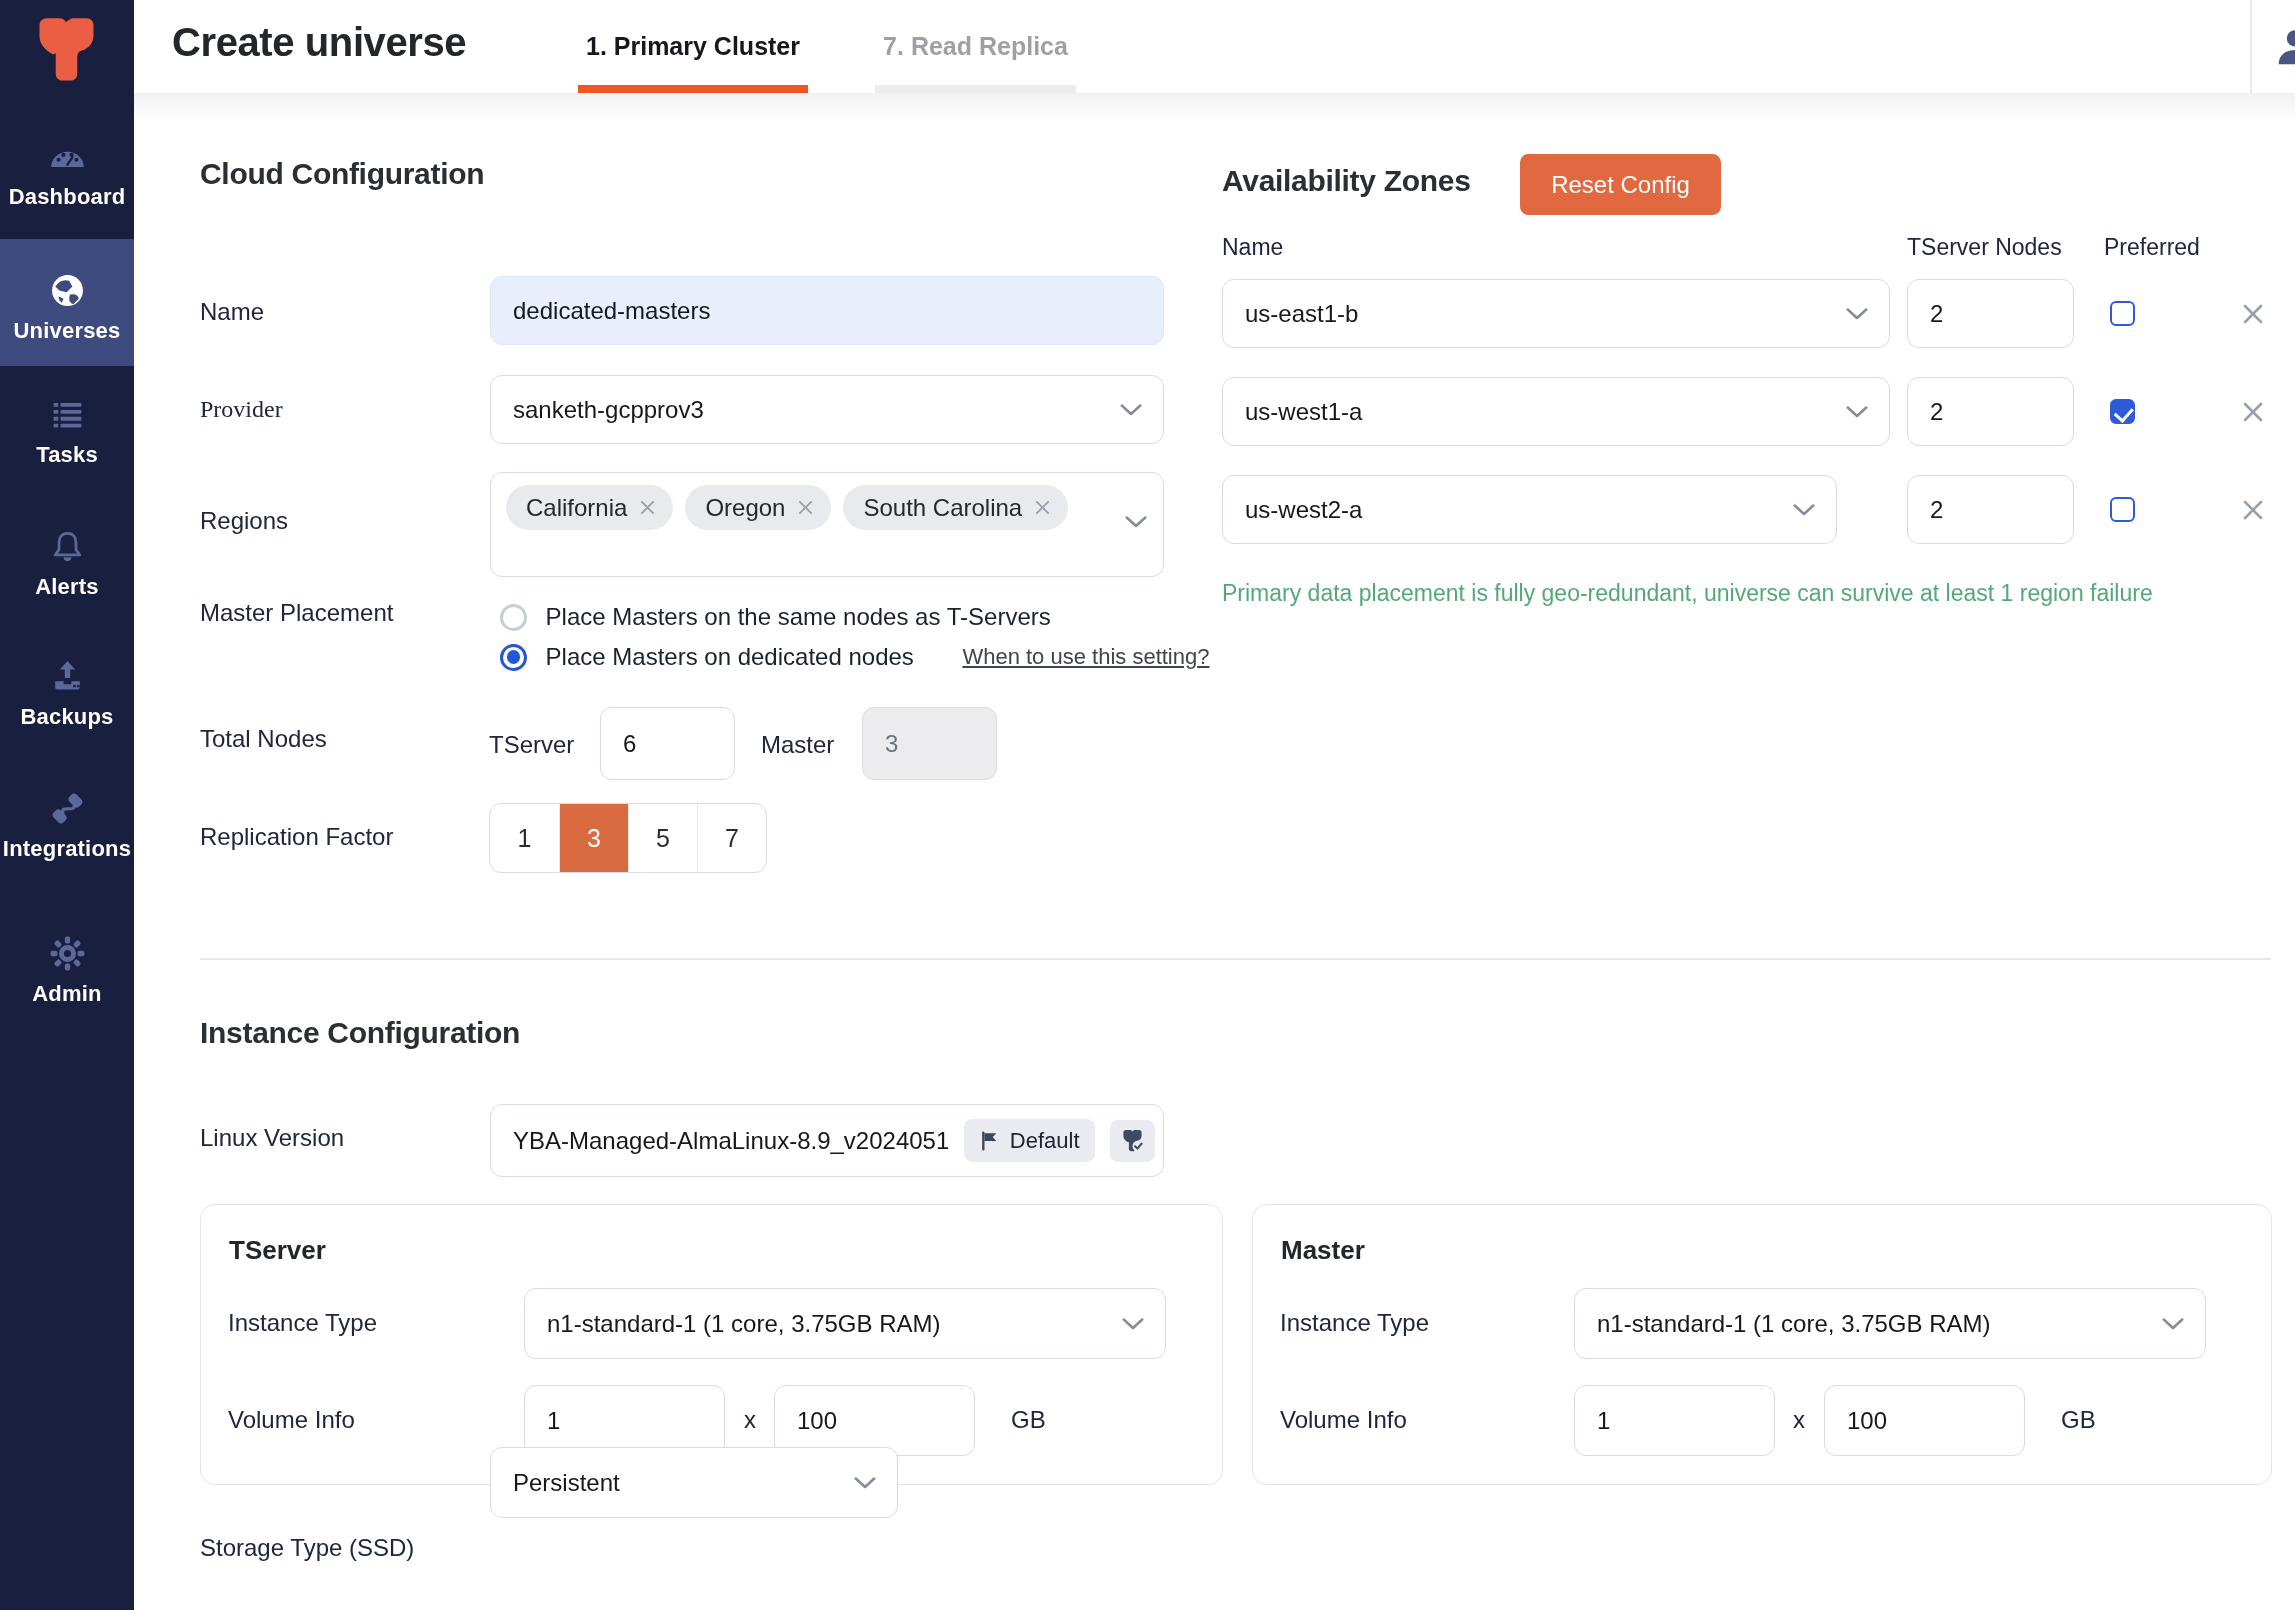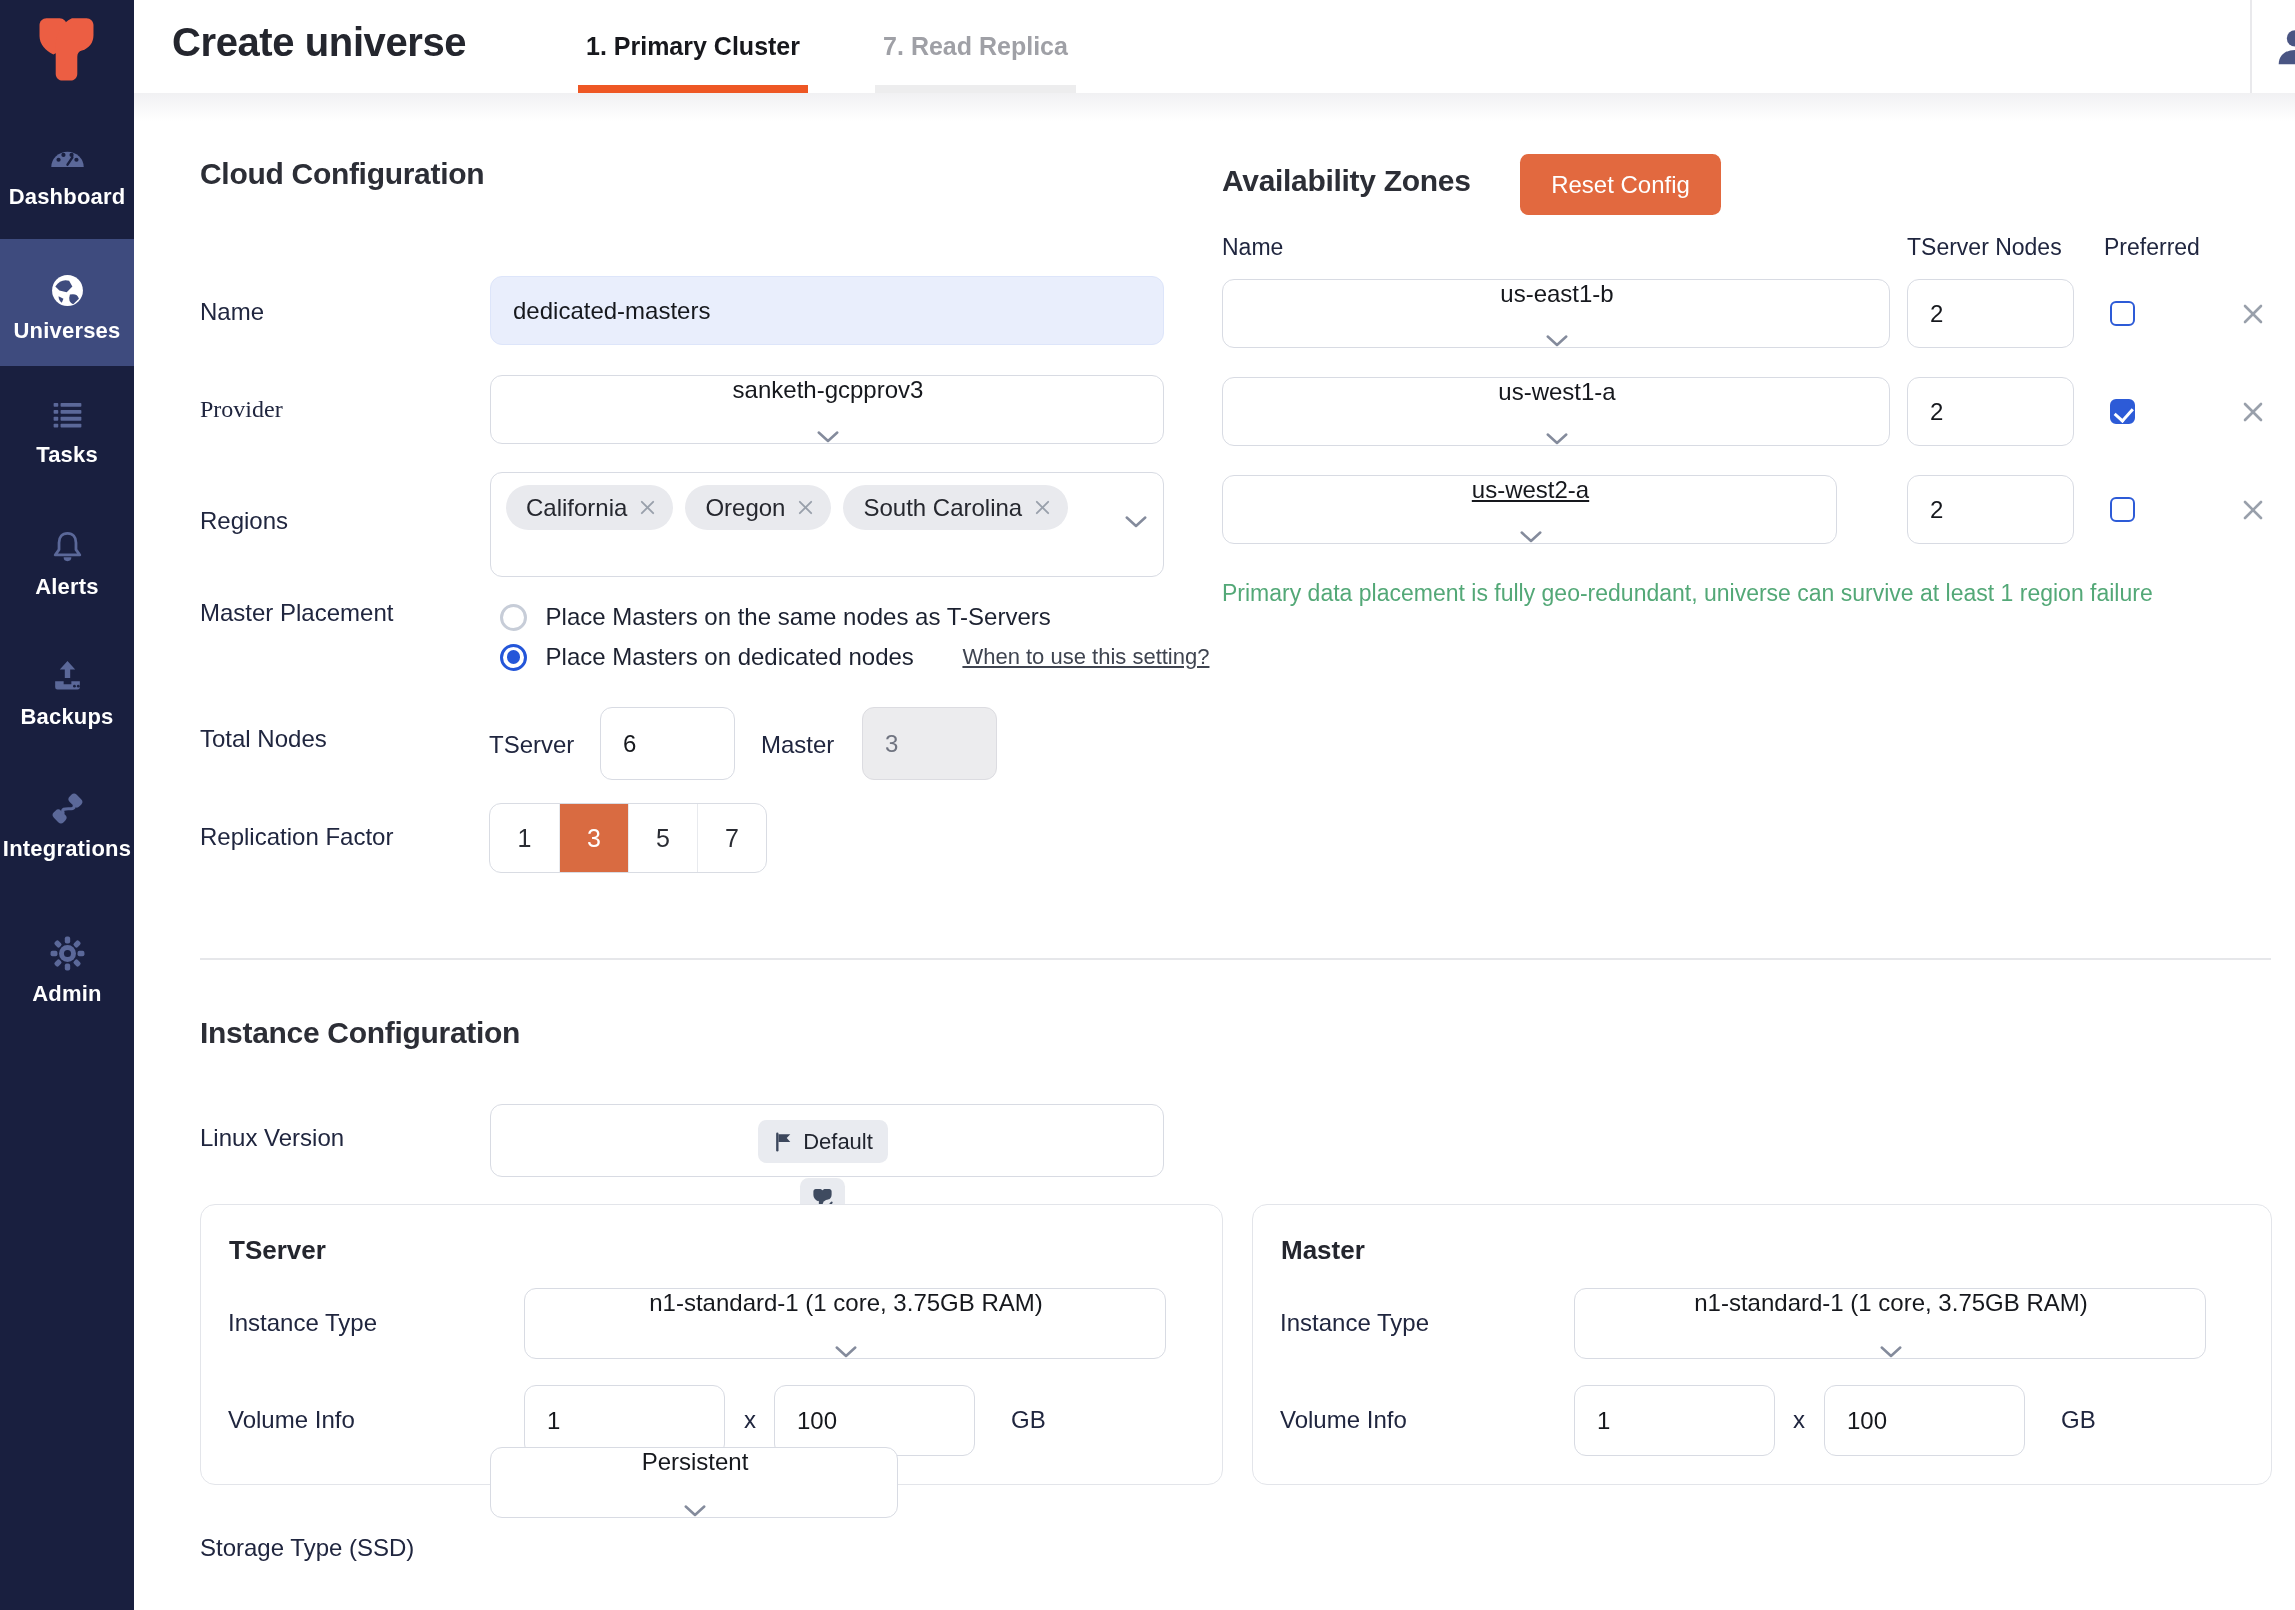--- a/index.html
+++ b/index.html
@@ -29,21 +29,21 @@
 
   
   .section-h { position:absolute; font-size:30px; font-weight:800; color:#2c2e36; letter-spacing:-0.3px; }
   .flabel { position:absolute; font-size:24px; color:#20263f; }
   .colhead { position:absolute; font-size:23px; color:#20263f; }
   .box { position:absolute; background:#fff; border:1.7px solid #d8dbe3; border-radius:12px; display:flex; align-items:center; font-size:24px; color:#16181d; }
   .box input { border:none; outline:none; background:transparent; width:100%; font:inherit; color:inherit; padding:0 22px; }
   .txtpad { padding:0 22px; }
   .filled { background:#e9eefc; border-color:#dde5fa; }
   .disabled { background:#ececee; border-color:#dcdce1; color:#707480; }
-  .select { cursor:pointer; justify-content:space-between; padding-right:20px;flex-direction:column; }
+  .select { cursor:pointer; justify-content:space-between; padding-right:20px; }
   .chev { flex:0 0 auto; }
 
   .chip { display:inline-flex; align-items:center; gap:12px; background:#e9eaee; border-radius:844px; padding:8.5px 17px 8.5px 20px; font-size:24px; color:#26282f; }
   .chip .chip-x { cursor:pointer; display:flex; }
 
   .radio { width:27px; height:27px; border-radius:50%; border:3.4px solid #c7cdd8; background:#fff; flex:0 0 auto; cursor:pointer; position:relative; }
   .radio.selected { border-color:#2456d9; }
   .radio.selected::after { content:""; position:absolute; left:50%; top:50%; width:13.5px; height:13.5px; margin:-6.8px 0 0 -6.8px; border-radius:50%; background:#2456d9; }
   .radio-row { position:absolute; display:flex; align-items:center; gap:18.6px; font-size:24px; color:#1c2130; }
   .link { font-size:22px; color:#3f4450; text-decoration:underline; cursor:pointer; margin-left:30px; }
@@ -323,21 +323,21 @@
       </svg>
   </div>
   <div class="box" style="left:1907px; top:377px; width:167px; height:69px;">
     <input type="text" value="2" style="">
   </div>
   <span class="cbx checked" style="left:2110px; top:399px;"></span>
   <span class="xbtn" style="left:2241px; top:400px;"><svg width="24" height="24" viewBox="0 0 24 24">
         <use href="#icon-x"></use>
       </svg></span>
 
-  <div class="box select txtpad" style="left:1222px; top:475px; width:615px; height:69px;text-decoration:underline;">
+  <div class="box select txtpad" style="left:1222px; top:475px; width:615px; height:69px;">
     <span>us-west2-a</span>
     <svg class="chev" width="24" height="13.5" viewBox="0 0 28 16">
         <use href="#icon-chevron"></use>
       </svg>
   </div>
   <div class="box" style="left:1907px; top:475px; width:167px; height:69px;">
     <input type="text" value="2" style="">
   </div>
   <span class="cbx" style="left:2110px; top:497px;"></span>
   <span class="xbtn" style="left:2241px; top:498px;"><svg width="24" height="24" viewBox="0 0 24 24">

